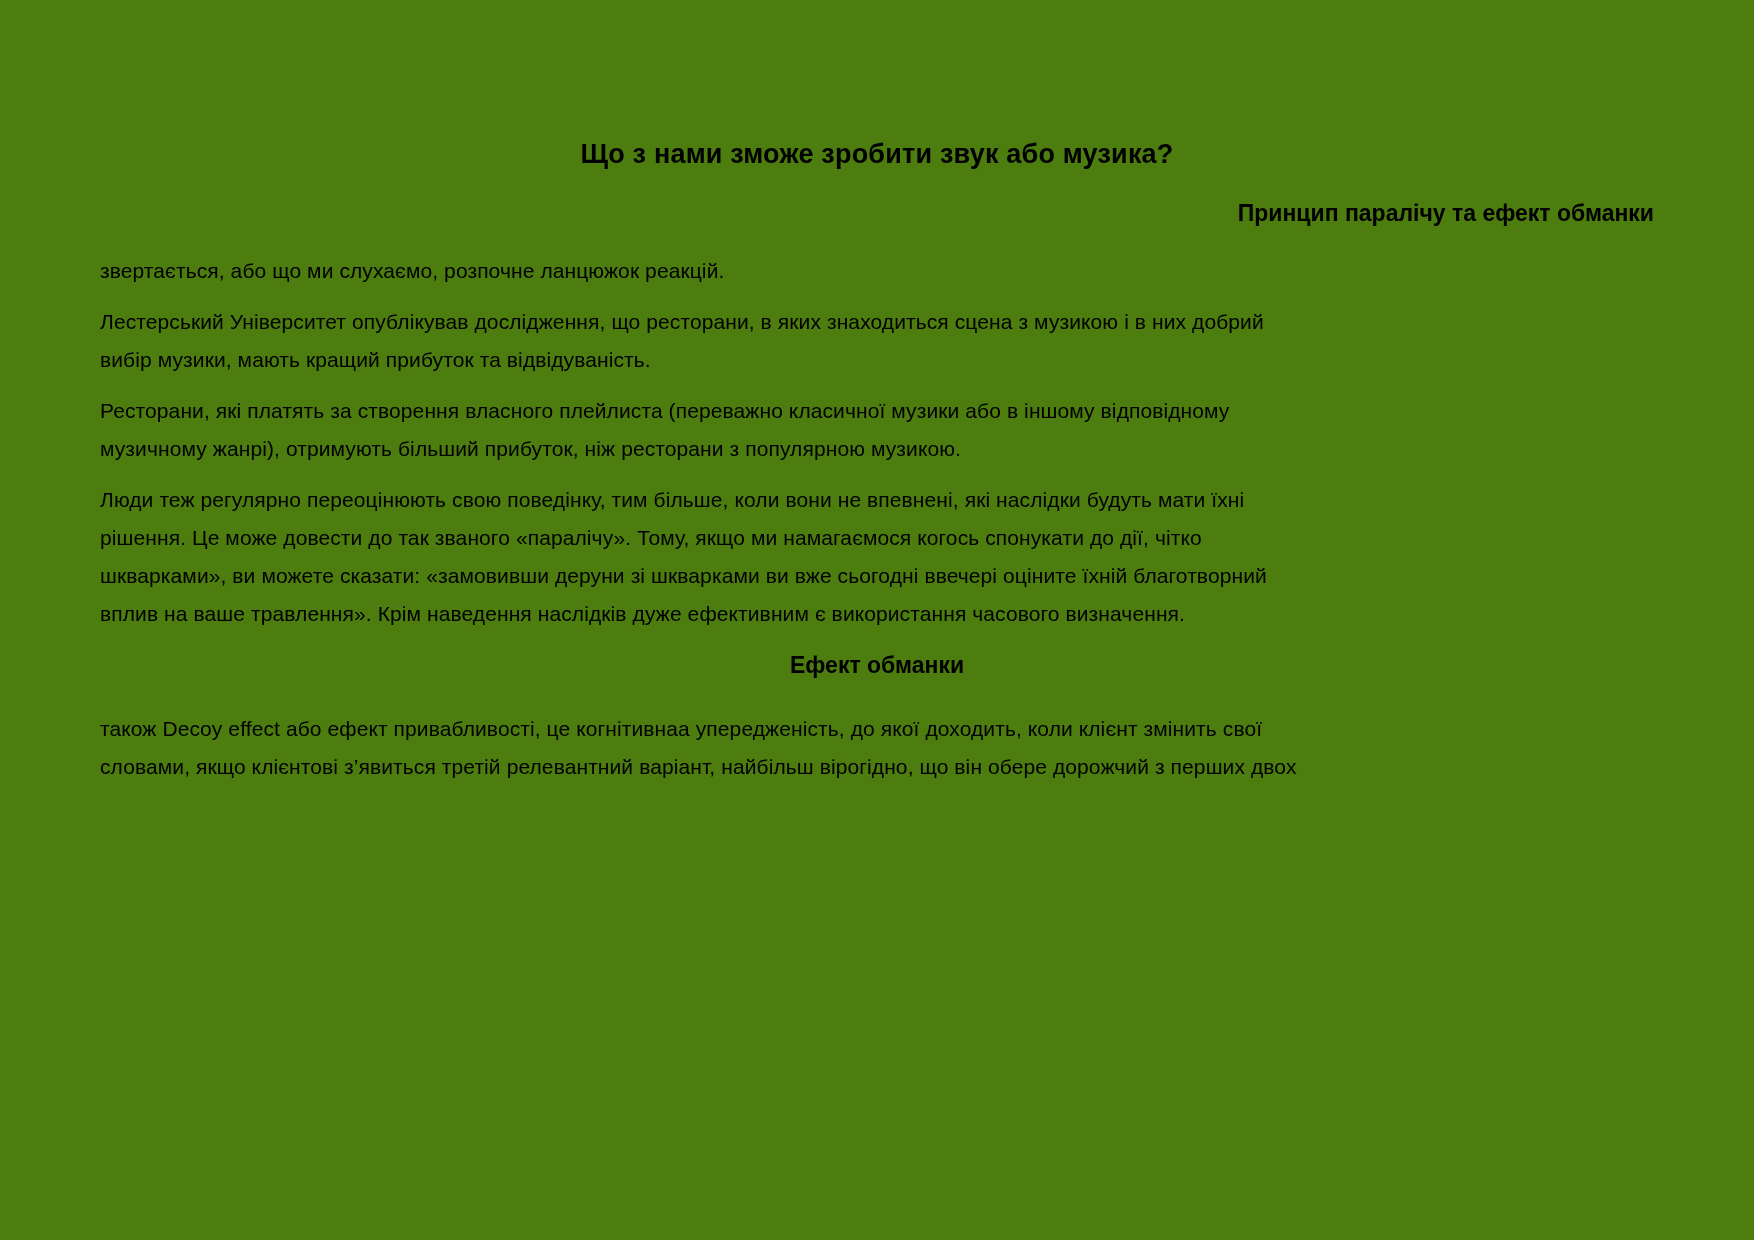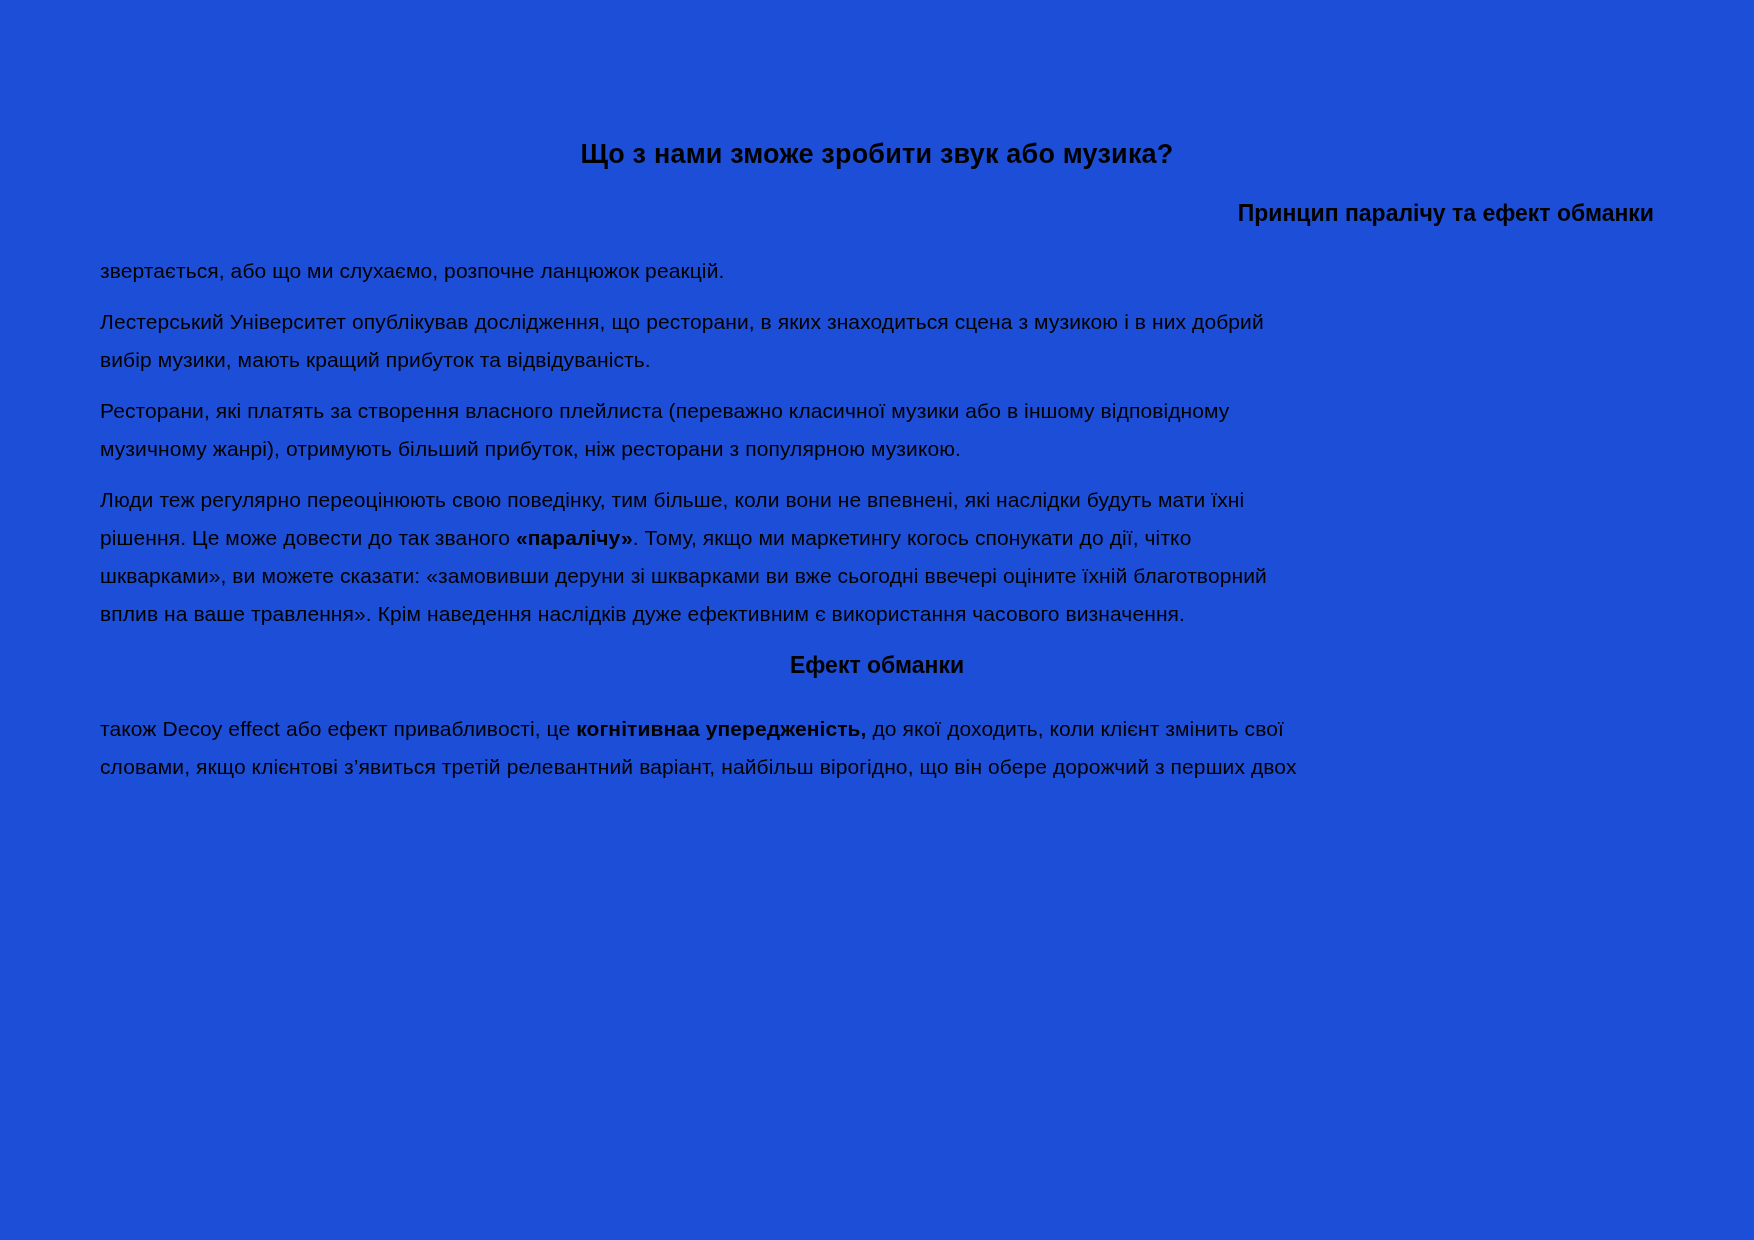--- a/index.html
+++ b/index.html
@@ -4,21 +4,21 @@
 <style>
   html, body {
     margin: 0;
     padding: 0;
     background: #ffffff;
   }
   .page {
     position: relative;
     width: 1754px;
     height: 1240px;
-    background: #1d4ed8;
+    background: #4d7c0f;
     color: #000000;
     font-family: "Liberation Sans", sans-serif;
     box-sizing: border-box;
     padding: 134px 100px 0 100px;
     overflow: hidden;
   }
   .doc-title {
     margin: 0 0 20px 0;
     text-align: center;
     font-size: 27px;
@@ -41,21 +41,21 @@
   .para {
     margin: 0 0 13px 0;
     font-size: 21px;
     line-height: 38px;
     letter-spacing: 0.1px;
   }
   .line {
     display: block;
   }
   .bold {
-    font-weight: bold;
+    font-weight: normal;
     text-align: center;
   }
 </style>
 </head>
 <body>
 
 <div class="page">
   <h1 class="doc-title">Що з нами зможе зробити звук або музика?</h1>
   <div>
       <h2 class="heading">Принцип паралічу та ефект обманки</h2>
@@ -65,21 +65,21 @@
       <p class="para">
         <span class="line"><span class="">Лестерський Університет опублікував дослідження, що ресторани, в яких знаходиться сцена з музикою і в них добрий</span></span>
         <span class="line"><span class="">вибір музики, мають кращий прибуток та відвідуваність.</span></span>
       </p>
       <p class="para">
         <span class="line"><span class="">Ресторани, які платять за створення власного плейлиста (переважно класичної музики або в іншому відповідному</span></span>
         <span class="line"><span class="">музичному жанрі), отримують більший прибуток, ніж ресторани з популярною музикою.</span></span>
       </p>
       <p class="para">
         <span class="line"><span class="">Люди теж регулярно переоцінюють свою поведінку, тим більше, коли вони не впевнені, які наслідки будуть мати їхні</span></span>
-        <span class="line"><span class="">рішення. Це може довести до так званого </span><span class="bold">«паралічу»</span><span class="">. Тому, якщо ми маркетингу когось спонукати до дії, чітко</span></span>
+        <span class="line"><span class="">рішення. Це може довести до так званого </span><span class="bold">«паралічу»</span><span class="">. Тому, якщо ми намагаємося когось спонукати до дії, чітко</span></span>
         <span class="line"><span class="">шкварками», ви можете сказати: «замовивши деруни зі шкварками ви вже сьогодні ввечері оціните їхній благотворний</span></span>
         <span class="line"><span class="">вплив на ваше травлення». Крім наведення наслідків дуже ефективним є використання часового визначення.</span></span>
       </p>
       <h2 class="heading center">Ефект обманки</h2>
       <p class="para">
         <span class="line"><span class="">також Decoy effect або ефект привабливості, це </span><span class="bold">когнітивнаа упередженість,</span><span class=""> до якої доходить, коли клієнт змінить свої</span></span>
         <span class="line"><span class="">словами, якщо клієнтові з’явиться третій релевантний варіант, найбільш вірогідно, що він обере дорожчий з перших двох</span></span>
       </p>
     </div>
 </div>

